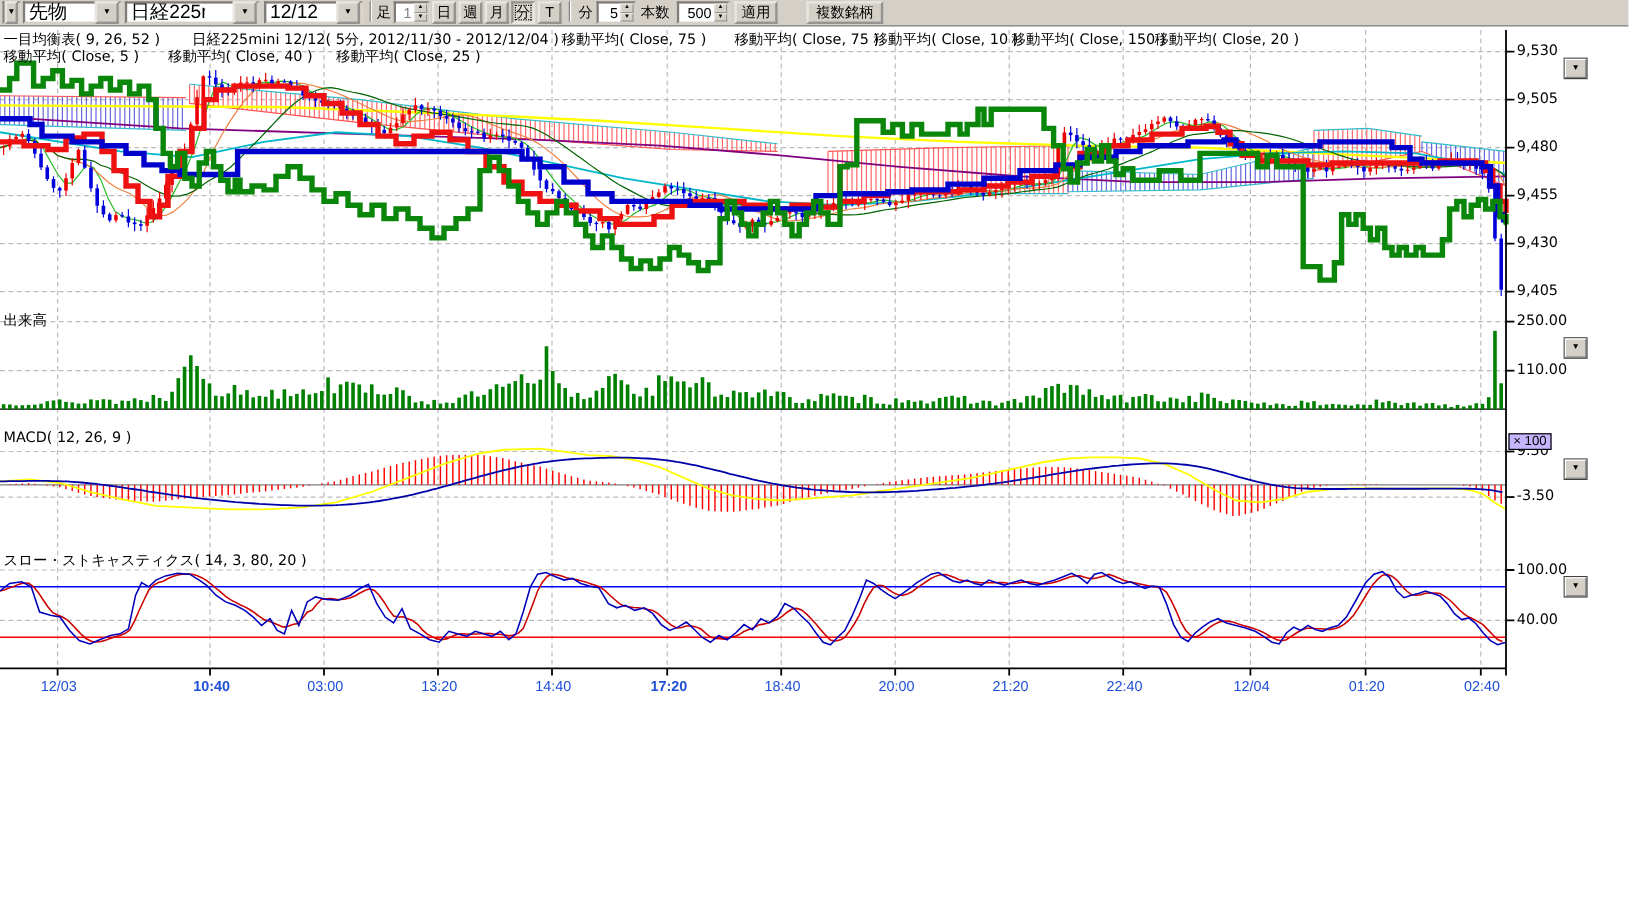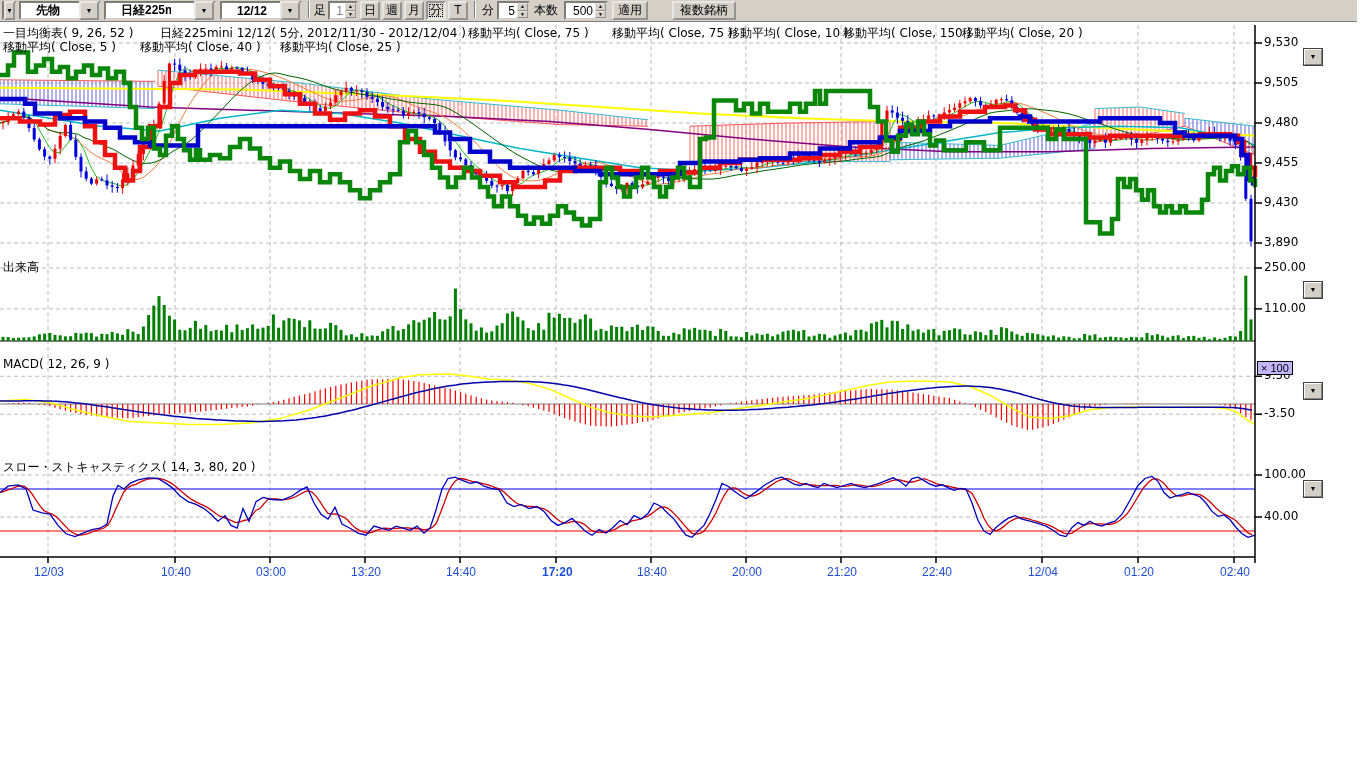--- a/index.html
+++ b/index.html
@@ -3,21 +3,21 @@
 <meta charset="utf-8">
 <style>
   html,body{margin:0;padding:0;}
   body{width:1366px;height:768px;position:relative;background:#ffffff;overflow:hidden;
        font-family:"Liberation Sans","DejaVu Sans",sans-serif;font-size:12px;color:#000;}
   
   #toolbar{position:absolute;left:0;top:0;width:1357px;height:21px;background:#d4d0c8;
            border-bottom:1px solid #808080;}
   .tb{position:absolute;top:1px;height:19px;box-sizing:border-box;}
   .combo{background:#fff;border:2px inset #d4d0c8;display:flex;align-items:center;}
-  .combo .ctext{flex:1;padding-left:15px;white-space:nowrap;overflow:hidden;font-size:12px;font-weight:bold;}
+  .combo .ctext{flex:1;padding-left:3px;white-space:nowrap;overflow:hidden;font-size:16px;}
   .combo .cbtn{width:16px;height:100%;background:#d4d0c8;border:2px outset #e8e6e1;
                display:flex;align-items:center;justify-content:center;font-size:7px;color:#000;}
   .tlabel{line-height:19px;font-size:12px;}
   .spin{background:#fff;border:2px inset #d4d0c8;display:flex;}
   .spin .sval{flex:1;text-align:right;padding:1px 2px 0 2px;font-size:12px;}
   .spin .sbtns{width:11px;display:flex;flex-direction:column;}
   .spin .sbtns div{flex:1;background:#d4d0c8;border:1px outset #e8e6e1;font-size:5px;
                    line-height:5px;text-align:center;color:#000;}
   .btn{background:#d4d0c8;border:2px outset #e8e6e1;text-align:center;font-size:12px;
        line-height:15px;}
@@ -1453,29 +1453,29 @@
     <div class="ovl" style="left: 140px; top: 39px; position: absolute;">移動平均( Close, 40 )</div>
     <div class="ovl" style="left: 280px; top: 39px; position: absolute;">移動平均( Close, 25 )</div>
     <div class="ovl" style="left: 3px; top: 259px; position: absolute;">出来高</div>
     <div class="ovl" style="left: 3px; top: 357px; position: absolute;">MACD( 12, 26, 9 )</div>
     <div class="ovl" style="left: 3px; top: 459px; position: absolute;">スロー・ストキャスティクス( 14, 3, 80, 20 )</div>
     <div class="ovl" style="left: 1264px; top: 35px; position: absolute;">9,530</div>
     <div class="ovl" style="left: 1264px; top: 75px; position: absolute;">9,505</div>
     <div class="ovl" style="left: 1264px; top: 115px; position: absolute;">9,480</div>
     <div class="ovl" style="left: 1264px; top: 155px; position: absolute;">9,455</div>
     <div class="ovl" style="left: 1264px; top: 195px; position: absolute;">9,430</div>
-    <div class="ovl" style="left: 1264px; top: 235px; position: absolute;">3,890</div>
+    <div class="ovl" style="left: 1264px; top: 235px; position: absolute;">9,405</div>
     <div class="ovl" style="left: 1264px; top: 260px; position: absolute;">250.00</div>
     <div class="ovl" style="left: 1264px; top: 300.88px; position: absolute;">110.00</div>
     <div class="ovl" style="left: 1264px; top: 368.26px; position: absolute;">9.50</div>
     <div class="ovl" style="left: 1264px; top: 406.22px; position: absolute;">-3.50</div>
     <div class="ovl" style="left: 1264px; top: 467px; position: absolute;">100.00</div>
     <div class="ovl" style="left: 1264px; top: 509px; position: absolute;">40.00</div>
     <div class="axlab" style="left: 34px; top: 565px; position: absolute;">12/03</div>
-    <div class="axlab" style="left: 161px; top: 565px; position: absolute;">10:40</div>
+    <div class="axlab" style="left: 161px; top: 565px; position: absolute; font-weight: bold;">10:40</div>
     <div class="axlab" style="left: 256px; top: 565px; position: absolute;">03:00</div>
     <div class="axlab" style="left: 351px; top: 565px; position: absolute;">13:20</div>
     <div class="axlab" style="left: 446px; top: 565px; position: absolute;">14:40</div>
     <div class="axlab" style="left: 542px; top: 565px; position: absolute; font-weight: bold;">17:20</div>
     <div class="axlab" style="left: 637px; top: 565px; position: absolute;">18:40</div>
     <div class="axlab" style="left: 732px; top: 565px; position: absolute;">20:00</div>
     <div class="axlab" style="left: 827px; top: 565px; position: absolute;">21:20</div>
     <div class="axlab" style="left: 922px; top: 565px; position: absolute;">22:40</div>
     <div class="axlab" style="left: 1028px; top: 565px; position: absolute;">12/04</div>
     <div class="axlab" style="left: 1124px; top: 565px; position: absolute;">01:20</div>

